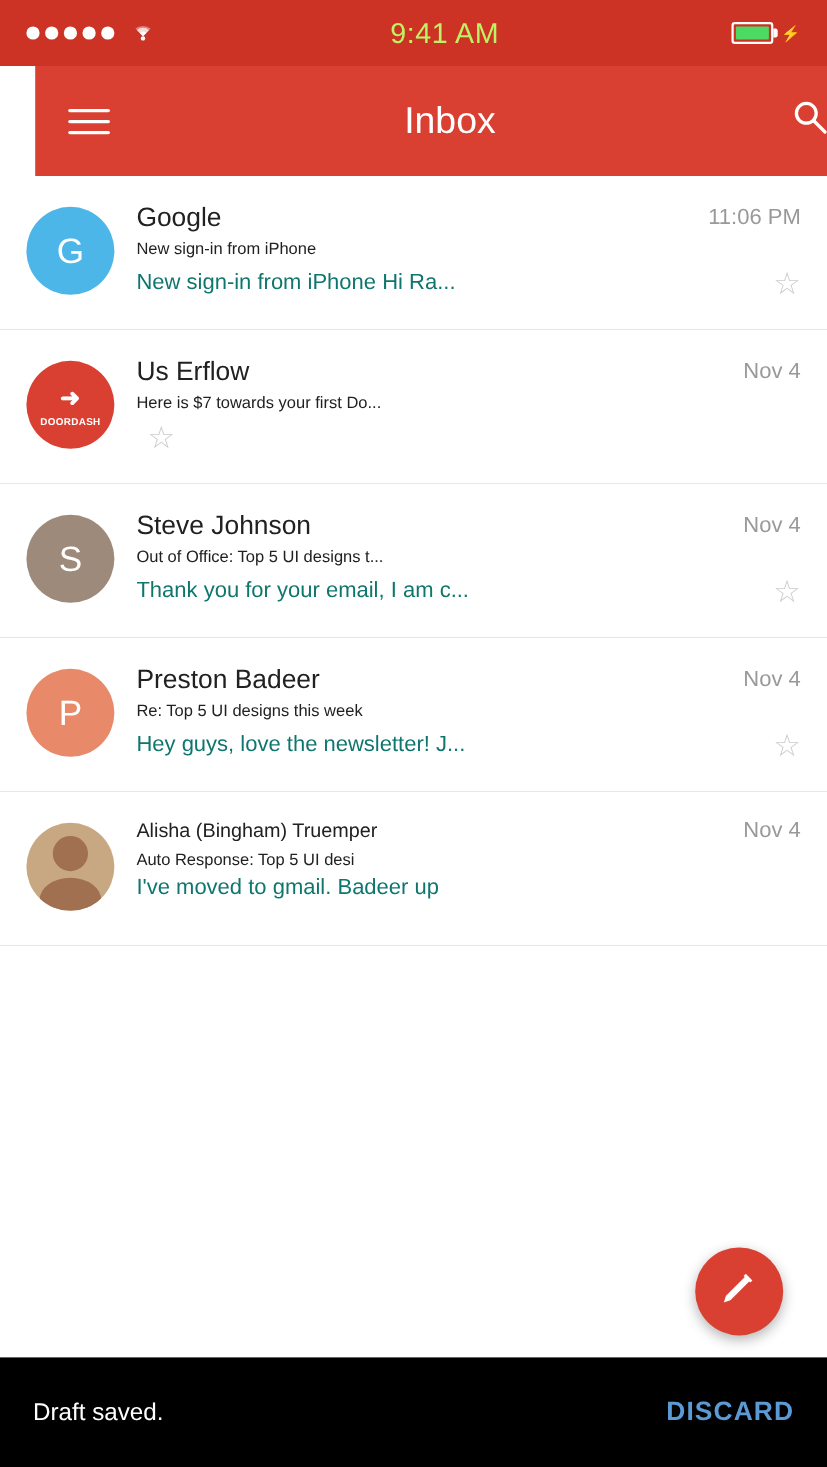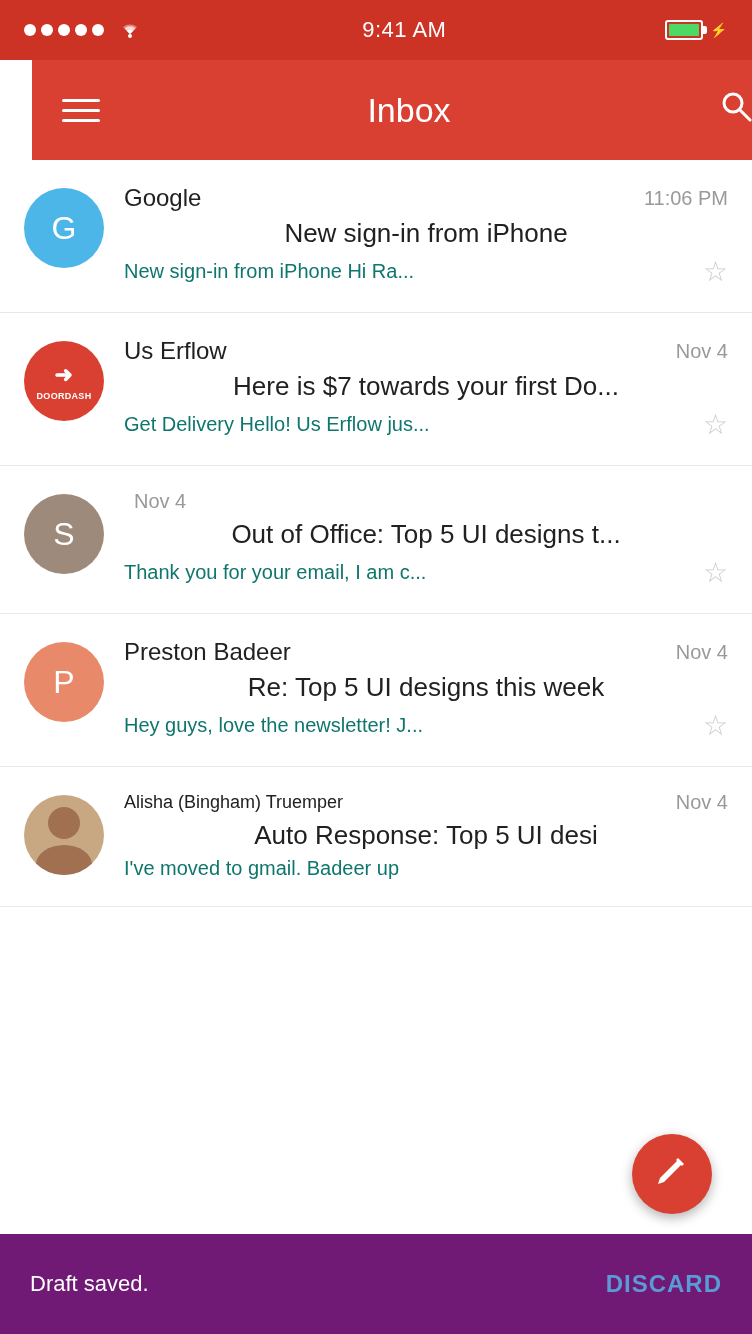--- a/index.html
+++ b/index.html
@@ -37,22 +37,22 @@
       height: 12px;
       border-radius: 50%;
       background: white;
     }
     .wifi-icon {
       color: white;
       font-size: 20px;
       margin-left: 4px;
     }
     .status-time {
-      color: #ffffff;
-      font-size: 22px;
+      color: #bef264;
+      font-size: 26px;
       font-weight: 500;
       letter-spacing: 0.5px;
     }
     .status-right {
       display: flex;
       align-items: center;
       gap: 8px;
     }
     .battery {
       width: 38px;
@@ -171,27 +171,26 @@
     }
 
     .email-time {
       font-size: 20px;
       color: #999;
       flex-shrink: 0;
       margin-left: 10px;
     }
 
     .email-subject {
-      font-size: 26px;
+      font-size: 15px;
       color: #212121;
       margin-bottom: 6px;
       white-space: nowrap;
       overflow: hidden;
       text-overflow: ellipsis;
-      text-align: center;
     }
 
     .email-preview-row {
       display: flex;
       align-items: center;
       justify-content: space-between;
     }
 
     .email-preview {
       font-size: 20px;
@@ -252,21 +251,21 @@
       font-size: 32px;
     }
 
     
     .bottom-bar {
       position: absolute;
       bottom: 0;
       left: 0;
       right: 0;
       height: 100px;
-      background: #701a75;
+      background: #000000;
       display: flex;
       align-items: center;
       justify-content: space-between;
       padding: 0 30px;
     }
     .draft-saved-text {
       color: white;
       font-size: 22px;
     }
     .discard-btn {
@@ -346,32 +345,32 @@
       <span class="doordash-arrow" style="font-size:22px;">➜</span>
       <span class="doordash-text" style="font-size:9px; letter-spacing:0.3px;">DOORDASH</span>
     </div>
     <div class="email-content">
       <div class="email-header-row">
         <span class="sender-name">Us Erflow</span>
         <span class="email-time">Nov 4</span>
       </div>
       <div class="email-subject">Here is $7 towards your first Do...</div>
       <div class="email-preview-row">
-        <span class="email-preview">Get Delivery Hello! Us Erflow jus...</span>
         <span class="star-icon">☆</span>
       </div>
     </div>
   </div>
 
   <div class="email-item">
     <div class="avatar" style="background:#9e8a7a;">
       <span>S</span>
     </div>
     <div class="email-content">
       <div class="email-header-row">
+        <span class="sender-name">Steve Johnson</span>
         <span class="email-time">Nov 4</span>
       </div>
       <div class="email-subject">Out of Office: Top 5 UI designs t...</div>
       <div class="email-preview-row">
         <span class="email-preview">Thank you for your email, I am c...</span>
         <span class="star-icon">☆</span>
       </div>
     </div>
   </div>
 

